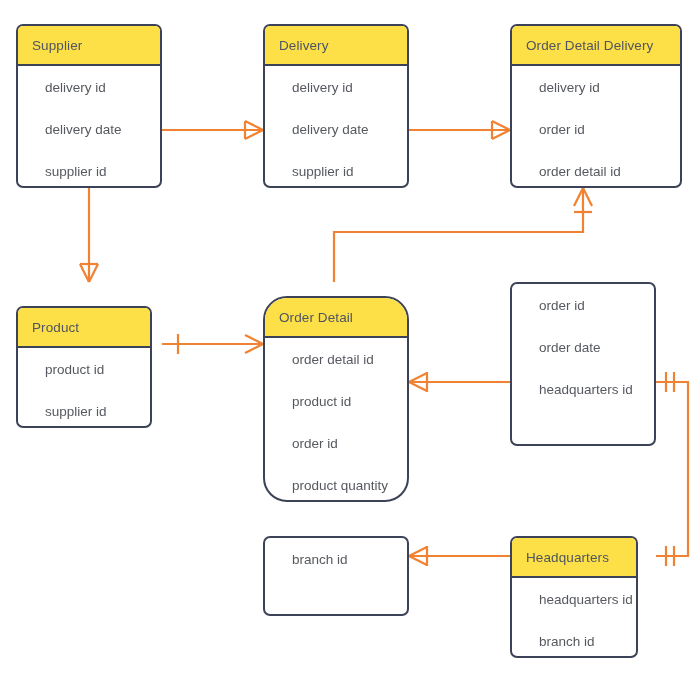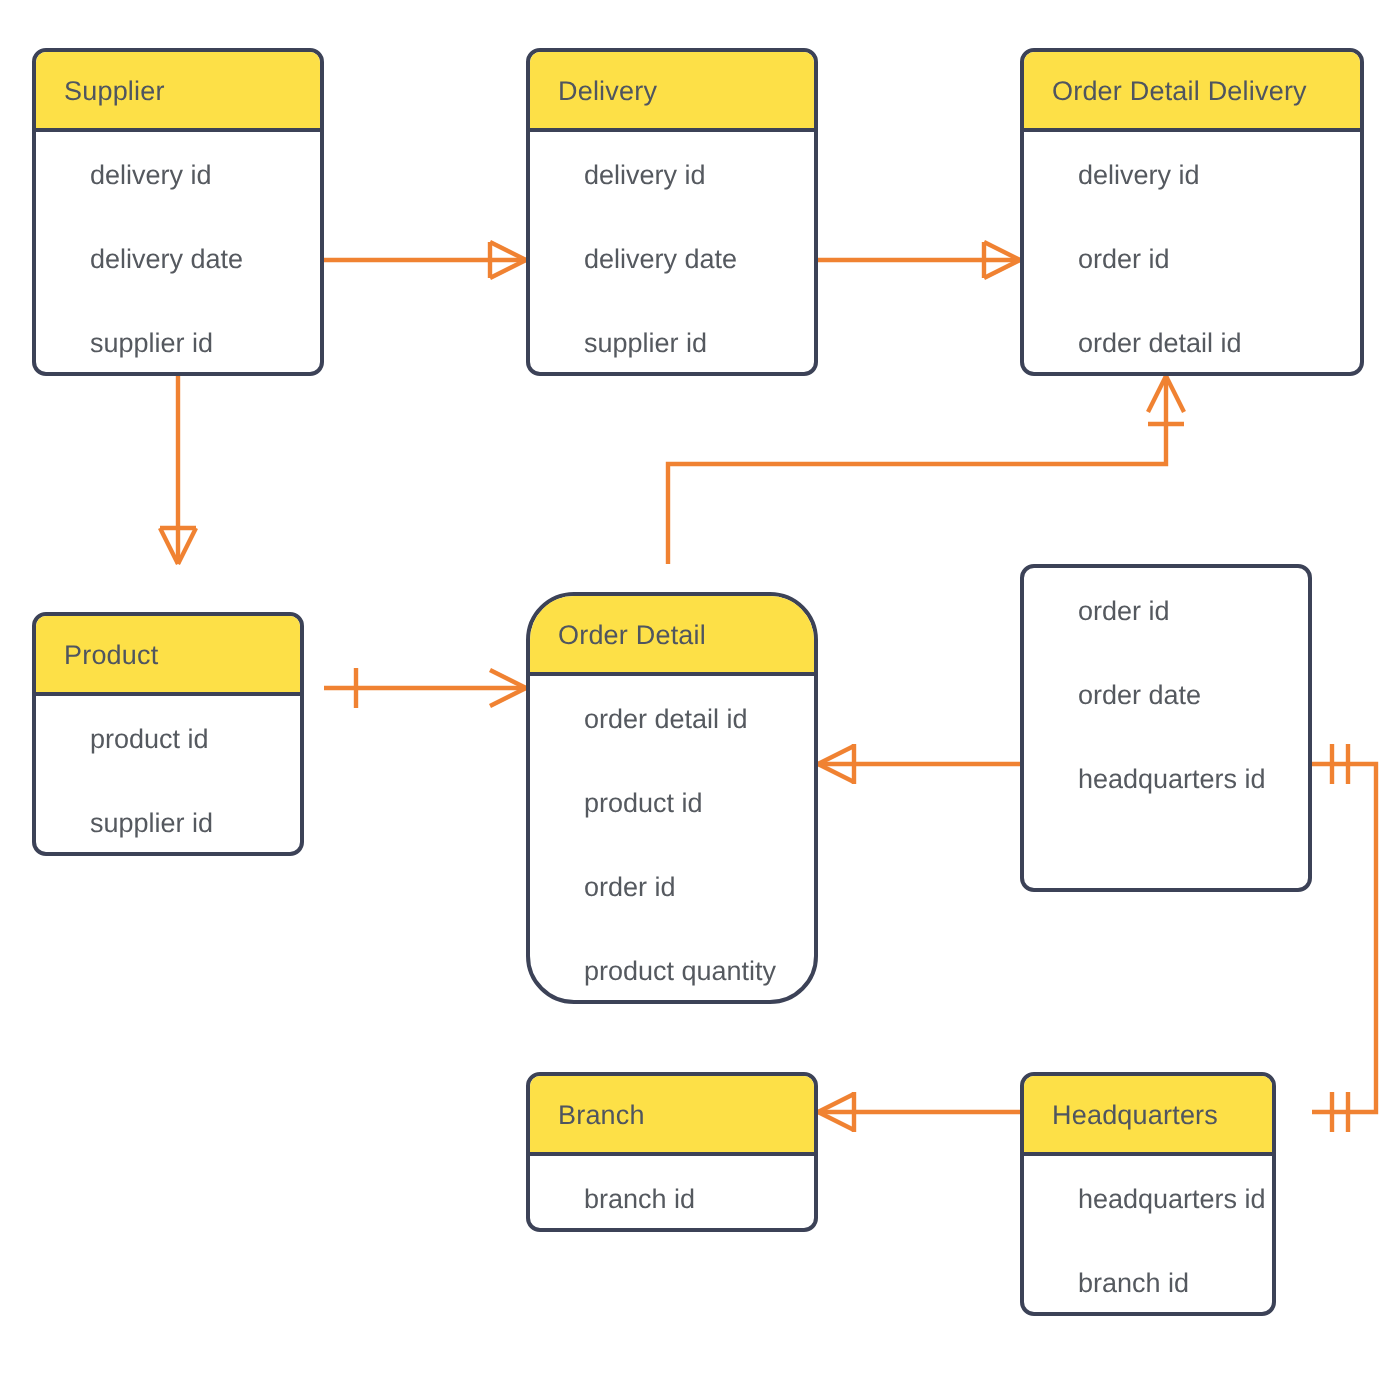--- a/index.html
+++ b/index.html
@@ -227,23 +227,20 @@
       <div class="attr-row">
         <span class="attr-label">order date</span>
       </div>
       <div class="attr-row">
         <span class="attr-label">headquarters id</span>
       </div>
     </div>
   </div>
 
   <div class="entity" style="left:263px; top:536px; width:146px; height:80px;">
-    <div class="entity-header">
-      <span class="entity-title">Branch</span>
-    </div>
     <div class="entity-body">
       <div class="attr-row">
         <span class="attr-label">branch id</span>
       </div>
     </div>
   </div>
 
   <div class="entity" style="left:510px; top:536px; width:128px; height:122px;">
     <div class="entity-header">
       <span class="entity-title">Headquarters</span>

